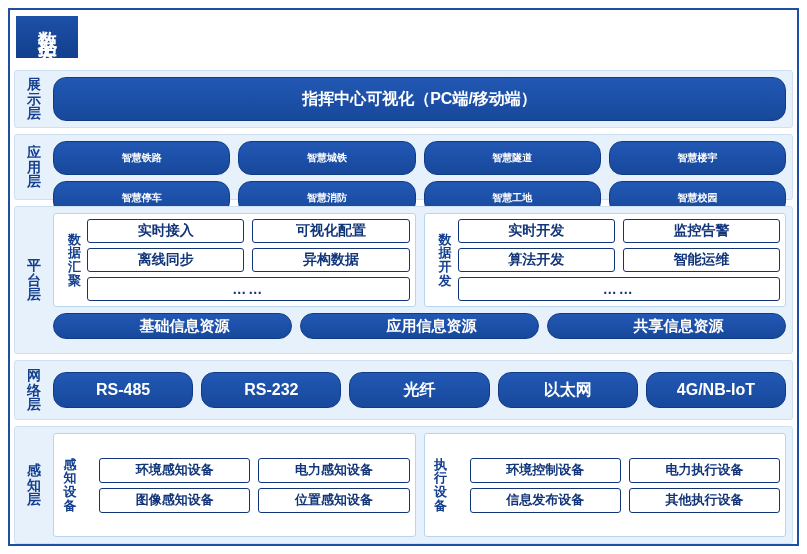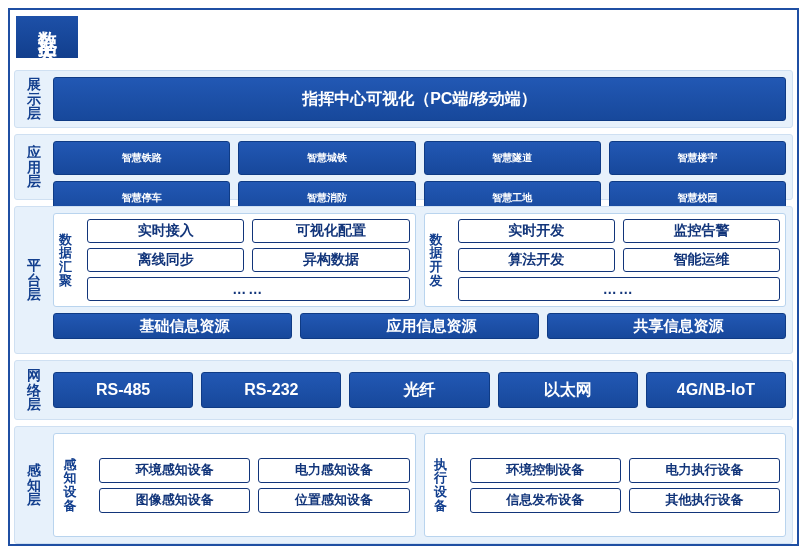--- a/index.html
+++ b/index.html
@@ -87,21 +87,21 @@
   }
   .row {
     display: flex;
     flex-direction: row;
     gap: 8px;
   }
   .box {
     background: linear-gradient(180deg, #2258b4 0%, #17489b 100%);
     color: #ffffff;
     border: 1px solid #0f3b85;
-    border-radius: 3px;
+    border-radius: 13px;
     display: flex;
     align-items: center;
     justify-content: center;
     font-size: 15px;
     font-weight: bold;
     box-sizing: border-box;
   }
   .box-white {
     background: #ffffff;
     color: #12357a;
@@ -149,21 +149,21 @@
   .pcol-label {
     width: 22px;
     flex: 0 0 22px;
     display: flex;
     align-items: center;
     justify-content: center;
     color: #133f8e;
     font-size: 13px;
     font-weight: bold;
     line-height: 1.05;
-    text-align: left;
+    text-align: right;
   }
   .pcol-grid {
     flex: 1;
     display: flex;
     flex-direction: column;
     gap: 5px;
   }
   .pcol-grid .row .box-white {
     flex: 1;
     height: 24px;

